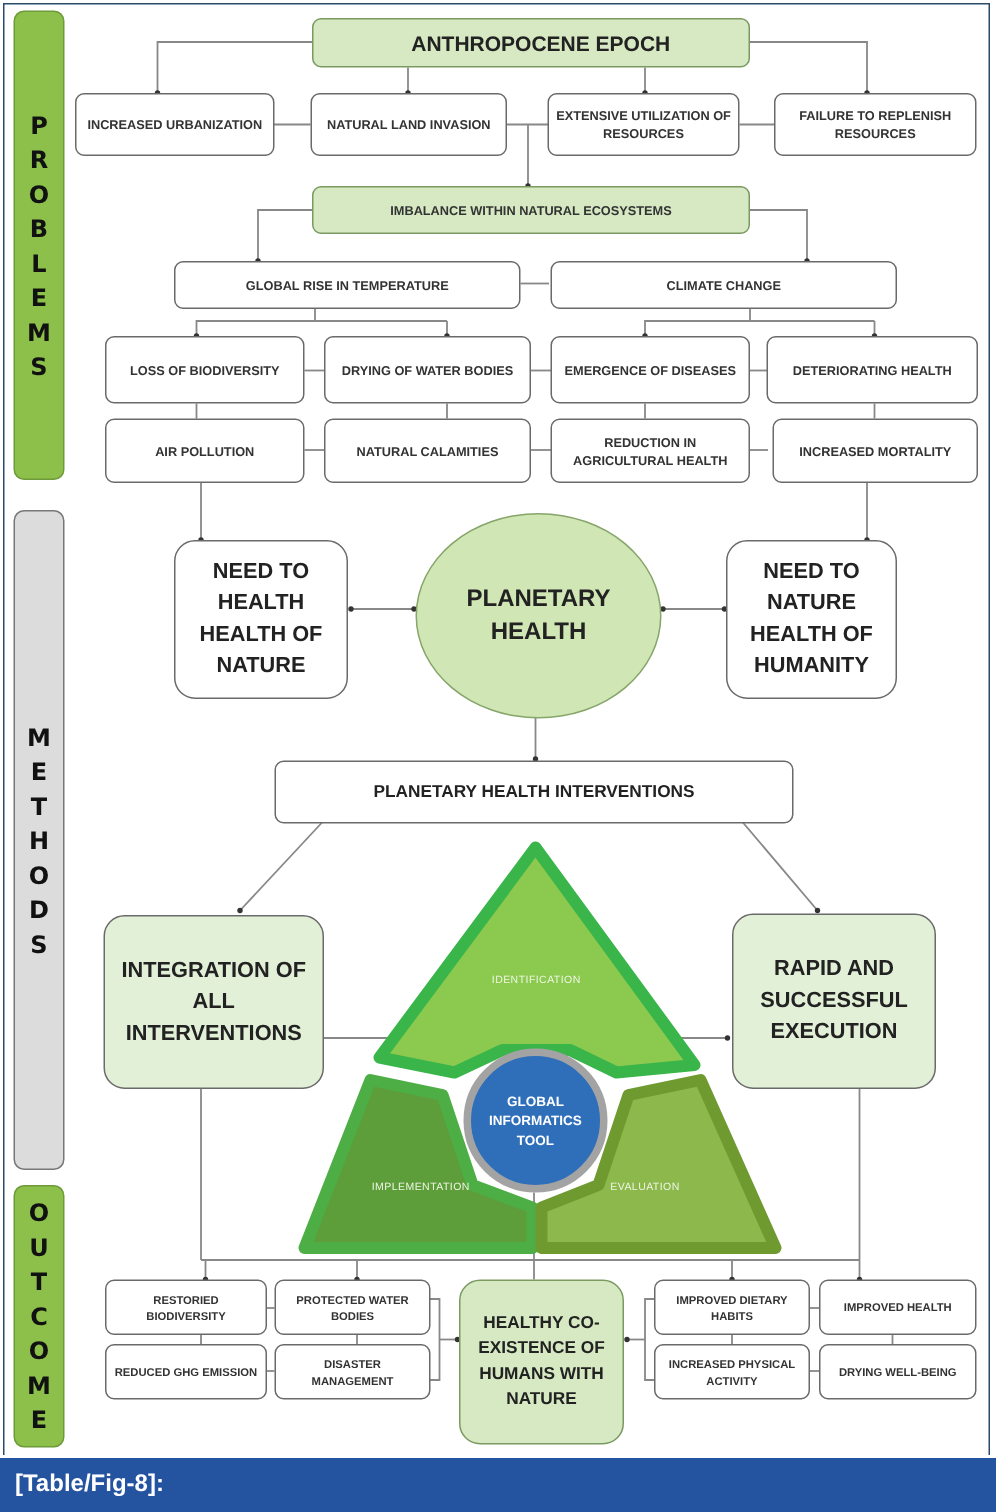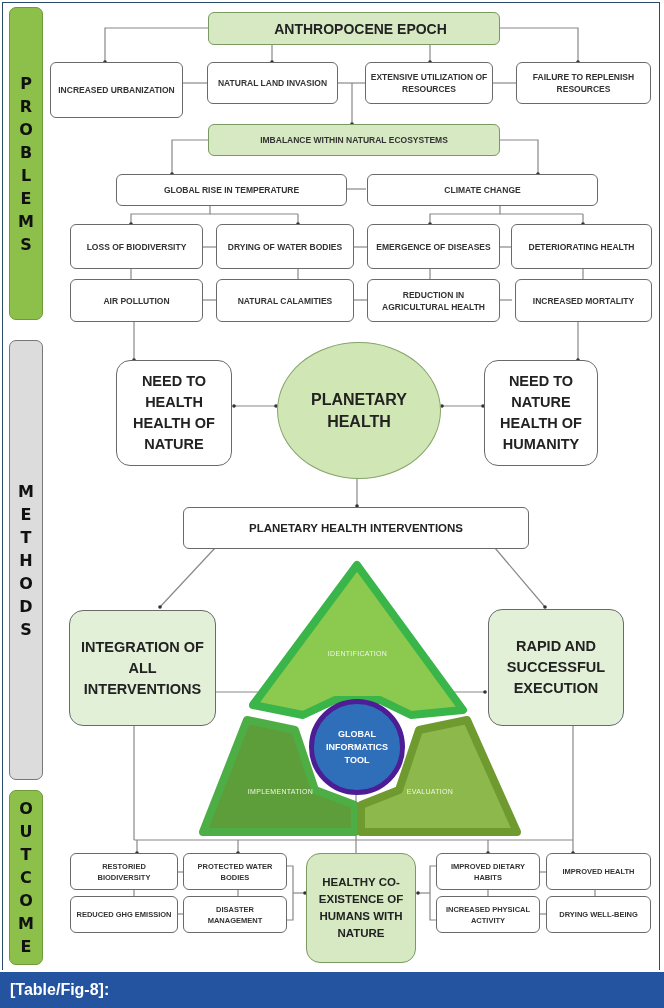--- a/index.html
+++ b/index.html
@@ -11,21 +11,21 @@
   .side.grey{background:#dcdcdc;border-color:#777;}
   .side .letters{display:flex;flex-direction:column;align-items:center;font-family:"DejaVu Sans",sans-serif;font-weight:bold;font-size:16px;color:#111;line-height:23px;}
   .box{position:absolute;border:1.6px solid #6a6a6a;border-radius:6px;background:#fff;display:flex;align-items:center;justify-content:center;text-align:center;box-sizing:border-box;font-family:"Liberation Sans",sans-serif;font-weight:bold;color:#333;font-size:8.5px;line-height:12px;padding:0 4px;}
   .box.hl{background:#d6e9c2;border-color:#7a9a62;}
   .box.big{font-size:14.5px;line-height:21px;border-radius:14px;color:#222;}
   .box.pale{background:#e3f0d8;}
   .box.title{font-size:14px;color:#222;}
   .box.xs{font-size:7.5px;line-height:11px;}
   .circle{position:absolute;border-radius:50%;display:flex;align-items:center;justify-content:center;text-align:center;font-family:"Liberation Sans",sans-serif;font-weight:bold;}
   .ph{left:277px;top:342px;width:162px;height:135px;background:#d0e6b4;border:1.5px solid #86a56a;font-size:16px;line-height:22px;color:#222;}
-  .git{left:309px;top:699px;width:96px;height:96px;background:#2f6fba;border:5px solid #4c1d95;color:#fff;font-size:9px;line-height:13px;box-sizing:border-box;}
+  .git{left:309px;top:699px;width:96px;height:96px;background:#2f6fba;border:5px solid #a3a3a3;color:#fff;font-size:9px;line-height:13px;box-sizing:border-box;}
   .trilabel{position:absolute;font-family:"Liberation Sans",sans-serif;font-size:7px;color:#eef6e4;letter-spacing:0.3px;text-align:center;}
   .caption{position:absolute;left:0;top:972px;width:664px;height:36px;background:#2453a0;color:#fff;font-family:"Liberation Sans",sans-serif;font-size:16px;display:flex;align-items:center;padding-left:10px;box-sizing:border-box;}
   .caption b{font-weight:bold;margin-right:6px;}
 </style>
 </head>
 <body>
 
 <div class="frame"></div>
 
 <svg class="lines" viewBox="0 0 664 1008">
@@ -131,21 +131,21 @@
       <span>U</span>
       <span>T</span>
       <span>C</span>
       <span>O</span>
       <span>M</span>
       <span>E</span>
     </div>
 </div>
 
 <div class="box hl title" style="left:208px;top:12px;width:292px;height:33px;padding-left:17px;">ANTHROPOCENE EPOCH</div>
-<div class="box" style="left:50px;top:62px;width:133px;height:56px;">INCREASED URBANIZATION</div>
+<div class="box" style="left:50px;top:62px;width:133px;height:42px;">INCREASED URBANIZATION</div>
 <div class="box" style="left:207px;top:62px;width:131px;height:42px;">NATURAL LAND INVASION</div>
 <div class="box" style="left:365px;top:62px;width:128px;height:42px;">EXTENSIVE UTILIZATION OF RESOURCES</div>
 <div class="box" style="left:516px;top:62px;width:135px;height:42px;">FAILURE TO REPLENISH RESOURCES</div>
 
 <div class="box hl" style="left:208px;top:124px;width:292px;height:32px;">IMBALANCE WITHIN NATURAL ECOSYSTEMS</div>
 
 <div class="box" style="left:116px;top:174px;width:231px;height:32px;">GLOBAL RISE IN TEMPERATURE</div>
 <div class="box" style="left:367px;top:174px;width:231px;height:32px;">CLIMATE CHANGE</div>
 
 <div class="box" style="left:70px;top:224px;width:133px;height:45px;">LOSS OF BIODIVERSITY</div>

